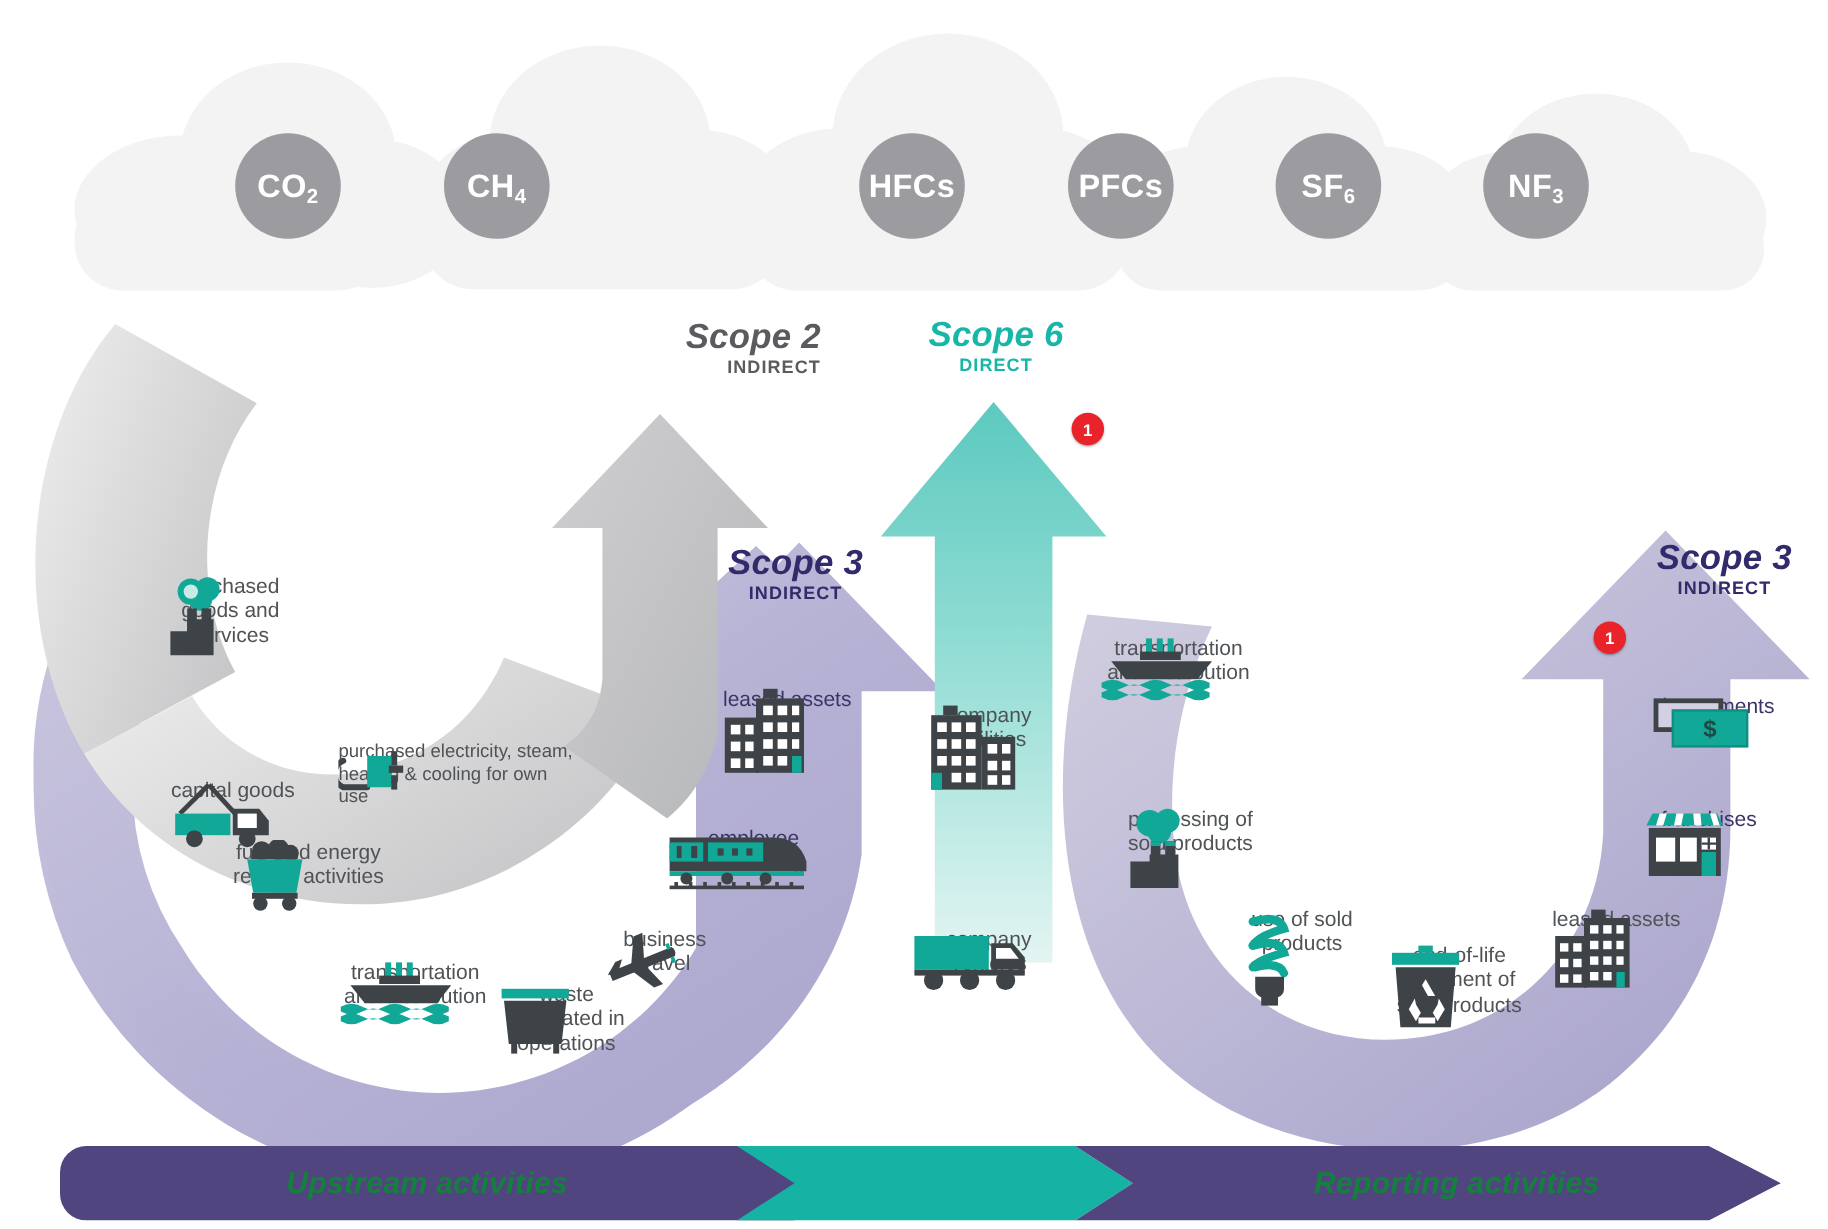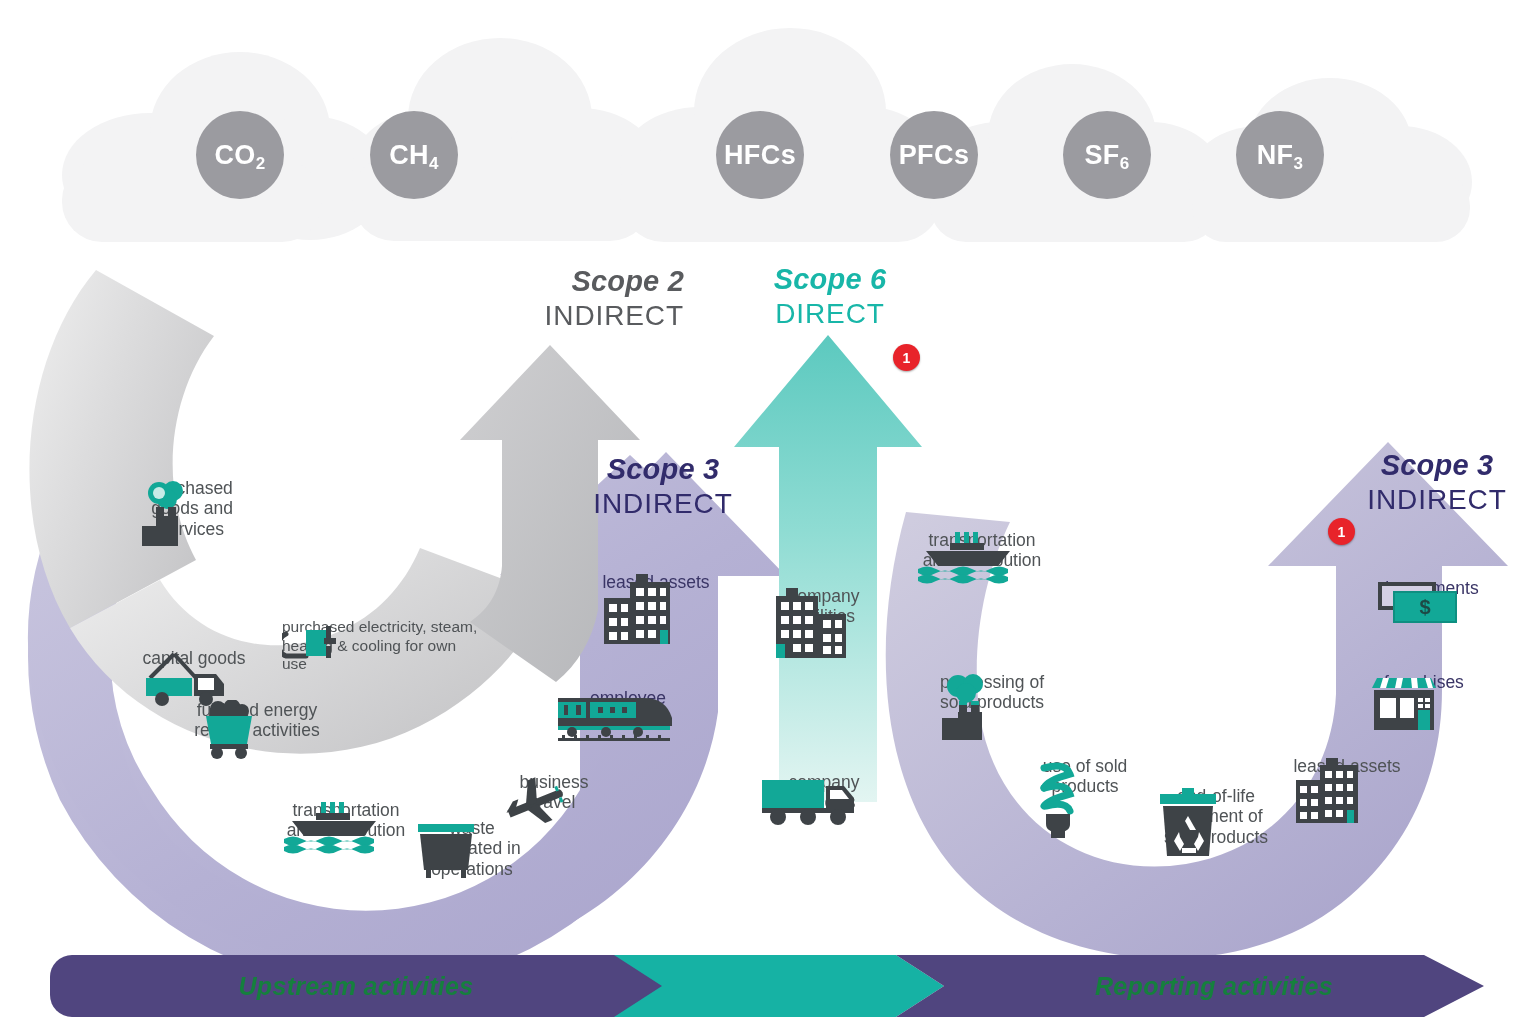--- a/index.html
+++ b/index.html
@@ -30,21 +30,21 @@
   }
   .gas sub{font-size:17px;line-height:1;vertical-align:baseline;position:relative;top:5px;}
 
   
   .scope-head{position:absolute;text-align:center;}
   .scope-head .s-title{
     font-style:italic;font-weight:bold;font-size:29px;line-height:1.1;
     letter-spacing:.2px;
   }
   .scope-head .s-sub{
-    font-weight:normal;font-size:28px;line-height:1.25;letter-spacing:.9px;
+    font-weight:bold;font-size:15px;line-height:1.25;letter-spacing:.9px;
   }
   .sc1 .s-title,.sc1 .s-sub{color:#18b6a8;}
   .sc2 .s-title,.sc2 .s-sub{color:#595b5e;}
   .sc3 .s-title,.sc3 .s-sub{color:#312b6b;}
 
   
   .badge{
     position:absolute;width:27px;height:27px;border-radius:50%;
     background:#e8232a;color:#fff;
     display:flex;align-items:center;justify-content:center;

